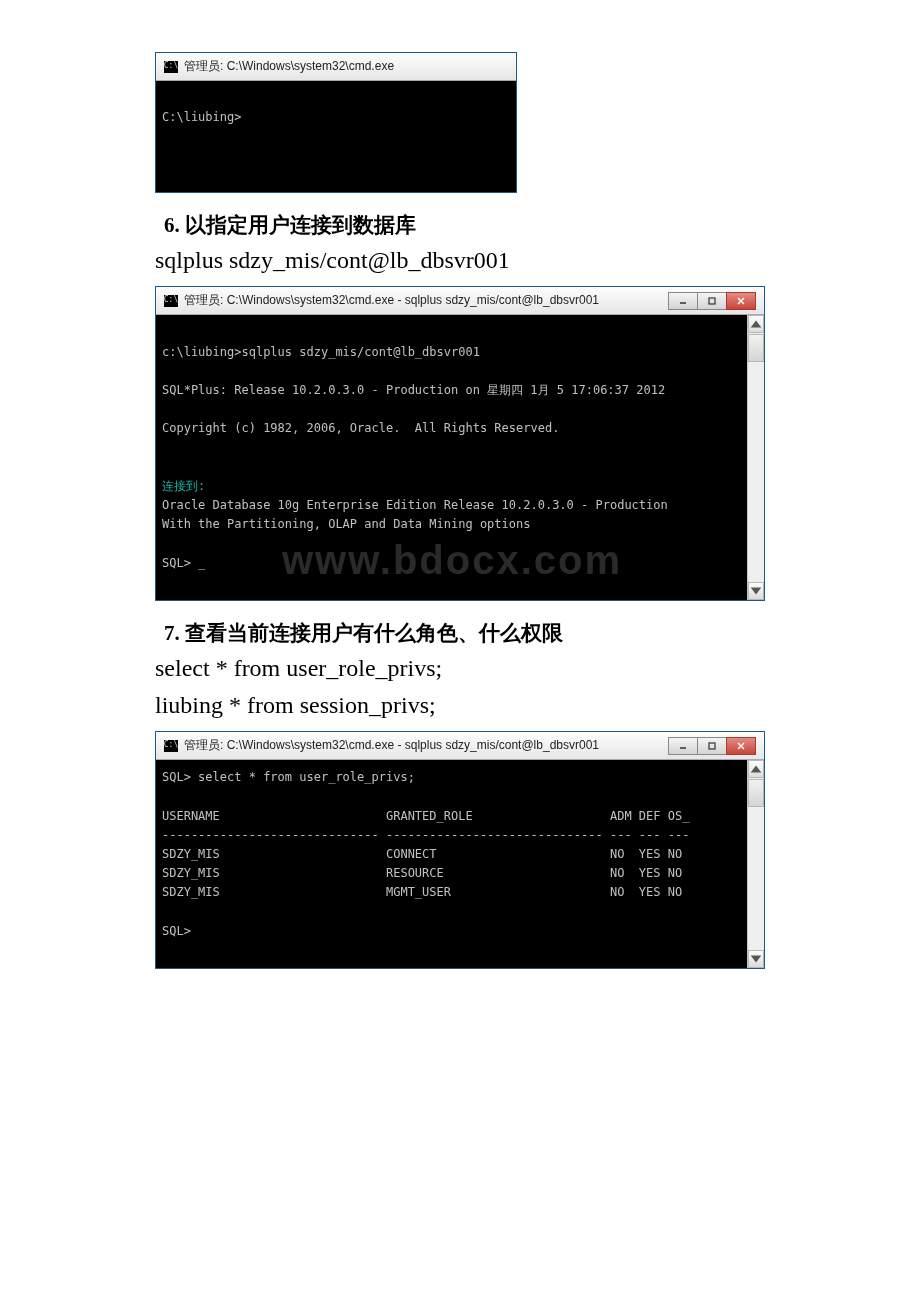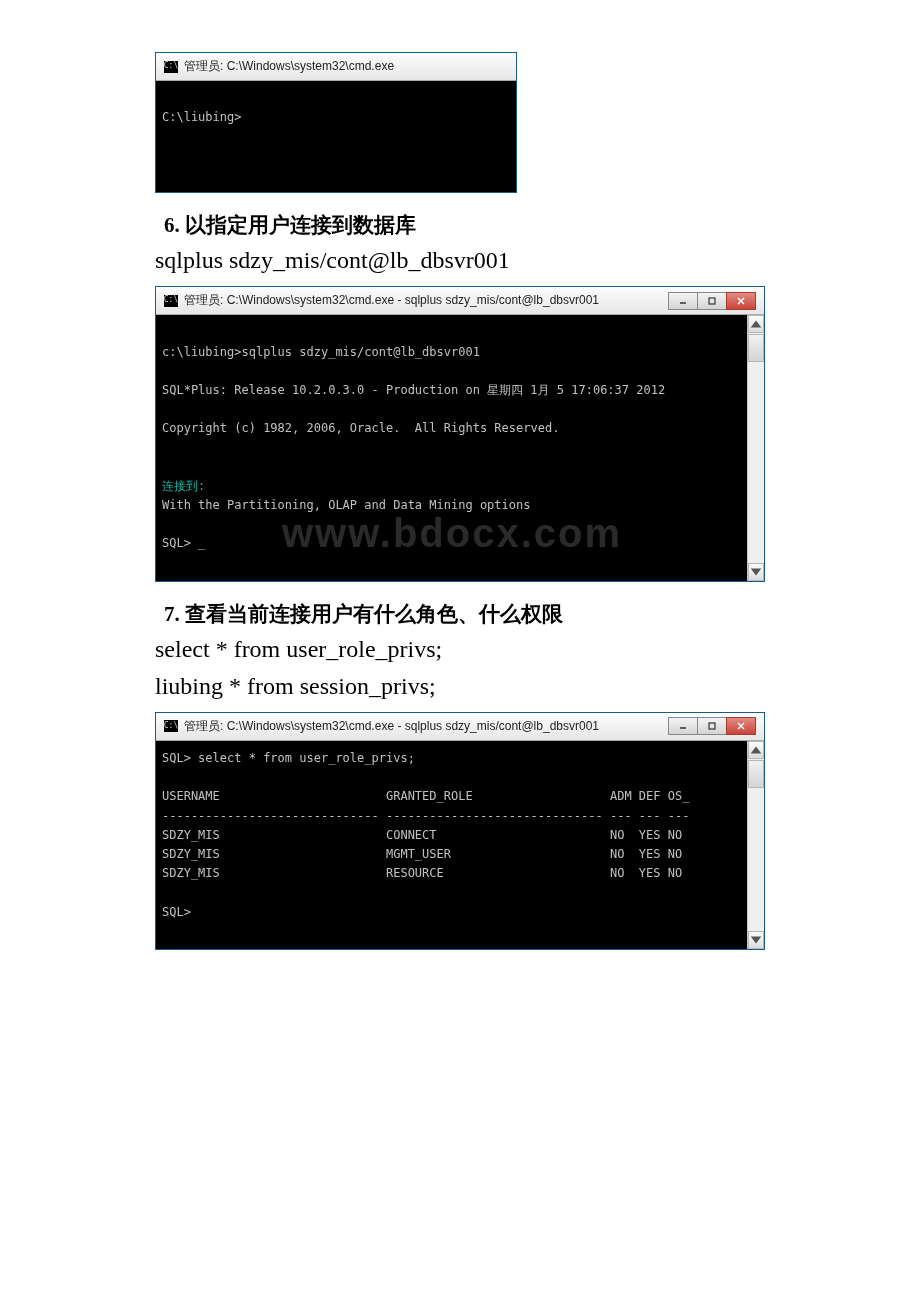--- a/index.html
+++ b/index.html
@@ -13,21 +13,21 @@
     .wbtn svg{width:10px;height:8px}
     .term .body{padding:8px 6px;color:#c0c0c0;position:relative}
     .term .body .line{white-space:pre;font-family:"NSimSun","SimSun",Consolas,monospace}
     .scroll{position:absolute;right:0;top:0;bottom:0;width:16px;background:#efefef;border-left:1px solid #c6c6c6;display:flex;flex-direction:column}
     .scroll .arr{height:16px;background:linear-gradient(#fdfdfd,#dcdcdc);border:1px solid #b7b7b7;display:flex;align-items:center;justify-content:center}
     .scroll .track{flex:1;background:#efefef}
     .scroll .thumb{height:26px;background:linear-gradient(#f2f2f2,#d4d4d4);border:1px solid #b7b7b7;margin-top:1px}
     h2{font-family:"Times New Roman",SimSun,serif;font-size:21px;font-weight:bold;margin:14px 9px 8px}
     h2 .num{font-family:"Times New Roman",serif}
     p.cmd{font-family:"Times New Roman",serif;font-size:24px;margin:4px 0 10px}
-    .watermark{position:absolute;left:0;right:16px;bottom:16px;text-align:center;font-family:Arial,sans-serif;font-size:40px;font-weight:bold;color:#2a2a2a;letter-spacing:2px;pointer-events:none}
+    .watermark{position:absolute;left:0;right:16px;bottom:8px;text-align:center;font-family:Arial,sans-serif;font-size:40px;font-weight:bold;color:#2a2a2a;letter-spacing:2px;pointer-events:none}
     .hl{color:#14b8a6}
     .t1 .body{min-height:95px}
     .t2 .body{min-height:220px}
     .t3 .body{min-height:148px}
   </style>
 </head>
 <body>
 
 <div class="term t1" style="width:360px">
   <div class="titlebar">
@@ -70,20 +70,21 @@
   <div class="body" style="padding-right:22px">
     <div class="line"> </div>
     <div class="line">c:\liubing&gt;sqlplus sdzy_mis/cont@lb_dbsvr001</div>
     <div class="line"> </div>
     <div class="line">SQL*Plus: Release 10.2.0.3.0 - Production on 星期四 1月 5 17:06:37 2012</div>
     <div class="line"> </div>
     <div class="line">Copyright (c) 1982, 2006, Oracle.  All Rights Reserved.</div>
     <div class="line"> </div>
     <div class="line"> </div>
     <div class="line hl">连接到:</div>
+    <div class="line">Oracle Database 10g Enterprise Edition Release 10.2.0.3.0 - Production</div>
     <div class="line">With the Partitioning, OLAP and Data Mining options</div>
     <div class="line"> </div>
     <div class="line">SQL&gt; _</div>
     <div class="line"> </div>
     <div class="watermark">www.bdocx.com</div>
     <div class="scroll">
       <div class="arr">
           <svg viewBox="0 0 8 8">
             <polygon points="4,2 1,6 7,6" fill="#555"></polygon>
           </svg>
@@ -126,22 +127,22 @@
           </svg>
         </div>
     </div>
   </div>
   <div class="body" style="padding-right:22px">
     <div class="line">SQL&gt; select * from user_role_privs;</div>
     <div class="line"> </div>
     <div class="line">USERNAME                       GRANTED_ROLE                   ADM DEF OS_</div>
     <div class="line">------------------------------ ------------------------------ --- --- ---</div>
     <div class="line">SDZY_MIS                       CONNECT                        NO  YES NO</div>
+    <div class="line">SDZY_MIS                       RESOURCE                       NO  YES NO</div>
     <div class="line">SDZY_MIS                       MGMT_USER                      NO  YES NO</div>
-    <div class="line">SDZY_MIS                       RESOURCE                       NO  YES NO</div>
     <div class="line"> </div>
     <div class="line">SQL&gt;</div>
     <div class="line"> </div>
     <div class="scroll">
       <div class="arr">
           <svg viewBox="0 0 8 8">
             <polygon points="4,2 1,6 7,6" fill="#555"></polygon>
           </svg>
         </div>
       <div class="track">

